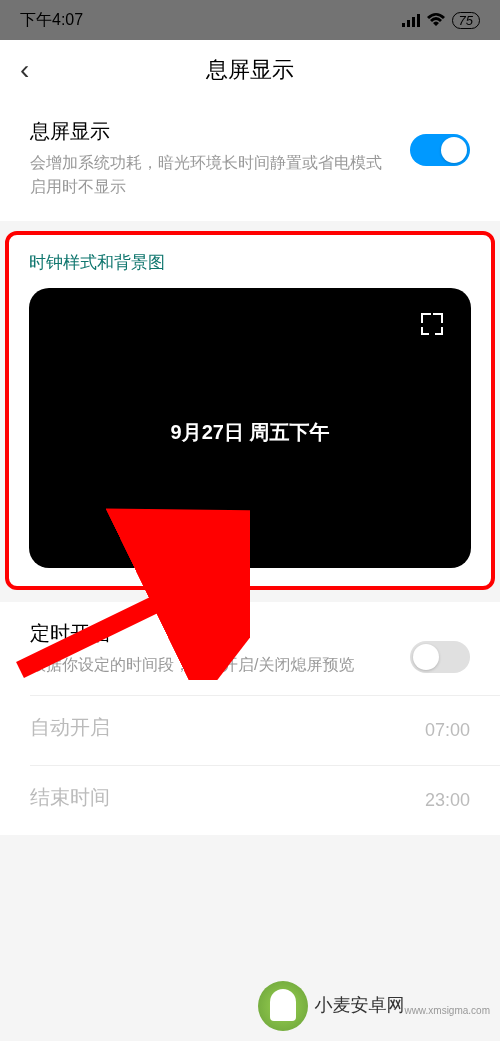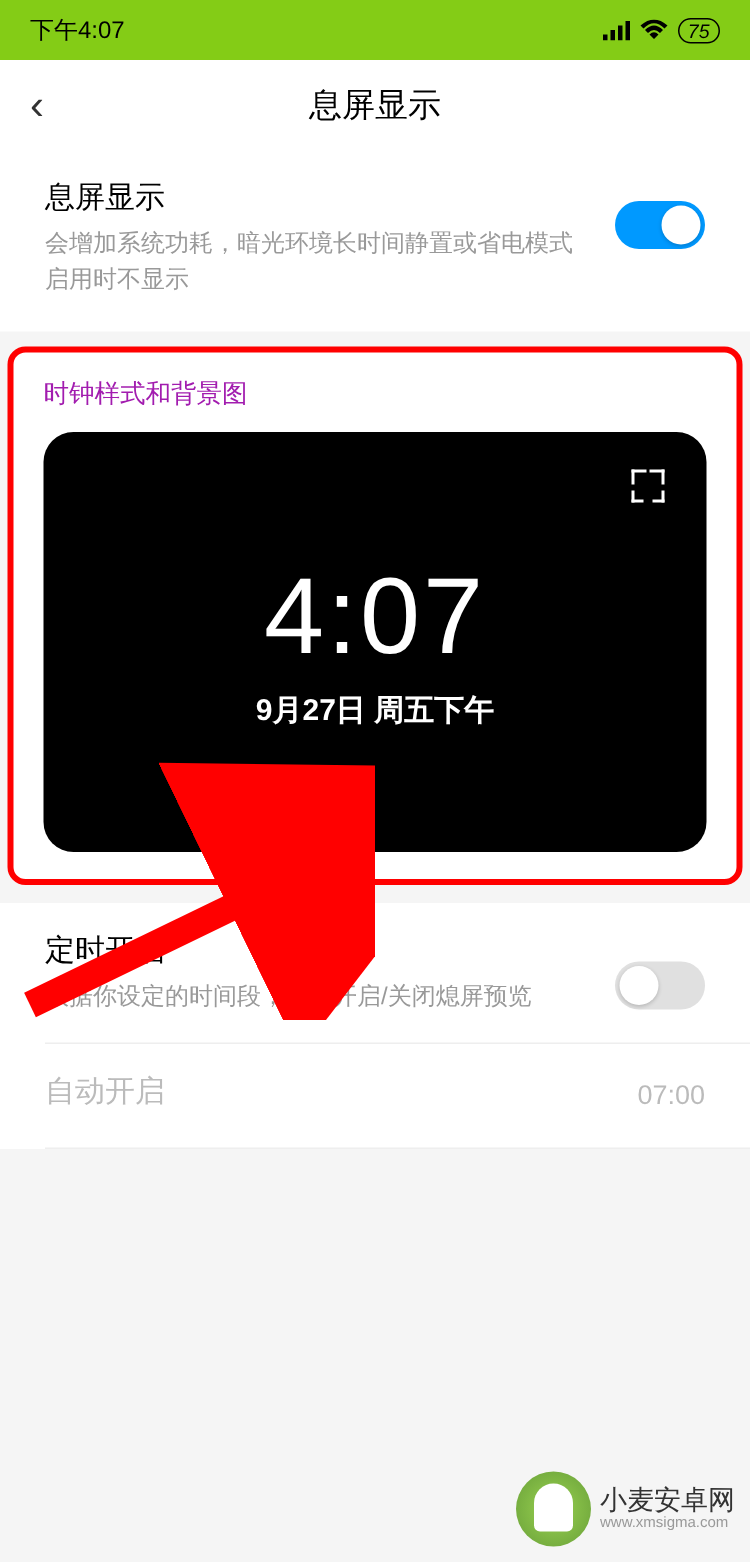--- a/index.html
+++ b/index.html
@@ -14,21 +14,21 @@
       font-family: -apple-system, "PingFang SC", "Microsoft YaHei", sans-serif;
       position: relative;
       overflow: hidden;
     }
     .status-bar {
       height: 40px;
       display: flex;
       justify-content: space-between;
       align-items: center;
       padding: 0 20px;
-      background: #84cc16;
+      background: #737373;
       font-size: 16px;
       color: #000;
     }
     .status-right {
       display: flex;
       align-items: center;
       gap: 6px;
     }
     .signal-icon, .wifi-icon {
       display: inline-flex;
@@ -118,21 +118,21 @@
     }
     .highlight-box {
       border: 4px solid #ff0000;
       border-radius: 12px;
       margin: 10px 5px 8px 5px;
       background: #fff;
       padding: 16px 20px 18px 20px;
     }
     .highlight-label {
       font-size: 17px;
-      color: #a21caf;
+      color: #0f766e;
       margin-bottom: 14px;
     }
     .preview-card {
       background: #000;
       border-radius: 20px;
       height: 280px;
       position: relative;
       display: flex;
       flex-direction: column;
       justify-content: center;
@@ -245,22 +245,23 @@
       top: 8px;
       left: 50%;
       transform: translateX(-50%);
       width: 26px;
       height: 32px;
       background: #fff;
       border-radius: 13px 13px 4px 4px;
     }
     .watermark-text {
       display: flex;
-      flex-direction: column;
+      flex-direction: row;
       line-height: 1.1;
+      align-items: flex-end;
     }
     .watermark-sub {
       font-size: 10px;
       color: #999;
     }
   </style>
 </head>
 <body>
 
 <div class="status-bar">
@@ -300,41 +301,44 @@
   </div>
 </div>
 
 <div class="highlight-box">
   <div class="highlight-label">时钟样式和背景图</div>
   <div class="preview-card">
     <div class="expand-icon">
       <span class="expand-corner-bl"></span>
       <span class="expand-corner-br"></span>
     </div>
-    <div class="preview-time">4:07</div>
     <div class="preview-date">9月27日 周五下午</div>
   </div>
 </div>
 
 <div class="schedule-section">
   <div class="schedule-row">
     <div class="row-text">
       <div class="row-title">定时开启</div>
       <div class="row-desc">根据你设定的时间段，自动开启/关闭熄屏预览</div>
     </div>
     <div class="toggle off">
       <div class="toggle-knob"></div>
     </div>
   </div>
   <div class="schedule-divider"></div>
   <div class="schedule-row disabled">
     <div class="row-title">自动开启</div>
     <div class="time-value">07:00</div>
   </div>
   <div class="schedule-divider"></div>
+  <div class="schedule-row disabled">
+    <div class="row-title">结束时间</div>
+    <div class="time-value">23:00</div>
+  </div>
 </div>
 
 <svg class="arrow-overlay" viewBox="0 0 280 440">
   <defs>
     <marker id="arrowhead" markerWidth="12" markerHeight="12" refX="2" refY="6" orient="auto">
       <polygon points="0 0, 12 6, 0 12" fill="#ff0000"></polygon>
     </marker>
   </defs>
   <line x1="50" y1="430" x2="215" y2="350" stroke="#ff0000" stroke-width="18" marker-end="url(#arrowhead)"></line>
 </svg>

